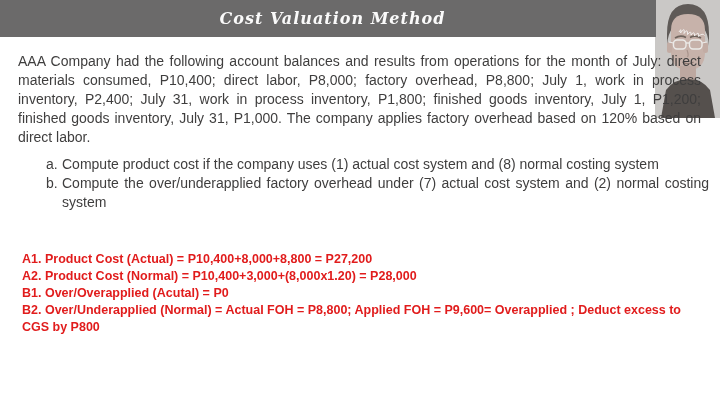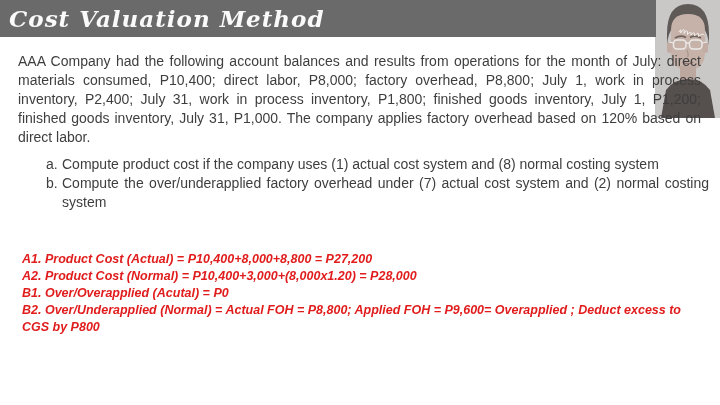--- a/index.html
+++ b/index.html
@@ -15,25 +15,26 @@
     width:656px; height:37px;
     background:#6b6a6a;
     z-index:2;
   }
   .title {
     margin:0;
     padding:3px 0 0 9px;
     font-family:"DejaVu Serif", serif;
     font-style:italic;
     font-weight:600;
-    font-size:23px;
+    font-size:16px;
     line-height:32px;
     color:#fafafa;
     letter-spacing:1px;
     white-space:nowrap;
+    text-align:center;
   }
   .avatar {
     position:absolute; top:0; right:0;
     width:65px; height:118px;
     z-index:1;
   }
   .content {
     position:absolute; top:44px; left:10px;
     width:699px;
     z-index:3;
@@ -50,21 +51,20 @@
     margin:0; padding:0 0 0 36px;
   }
   .task { display:flex; }
   .task .marker { flex:none; width:16px; }
   .task .task-text { flex:1; text-align:justify; }
   .answers {
     margin-top:39px;
     padding-left:12px;
     color:#e11c1c;
     font-weight:bold;
-    font-style:italic;
     font-size:12.5px;
     line-height:17px;
     width:685px;
   }
   .answers p { margin:0; }
 </style>
 </head>
 <body>
 
 <div class="slide">

